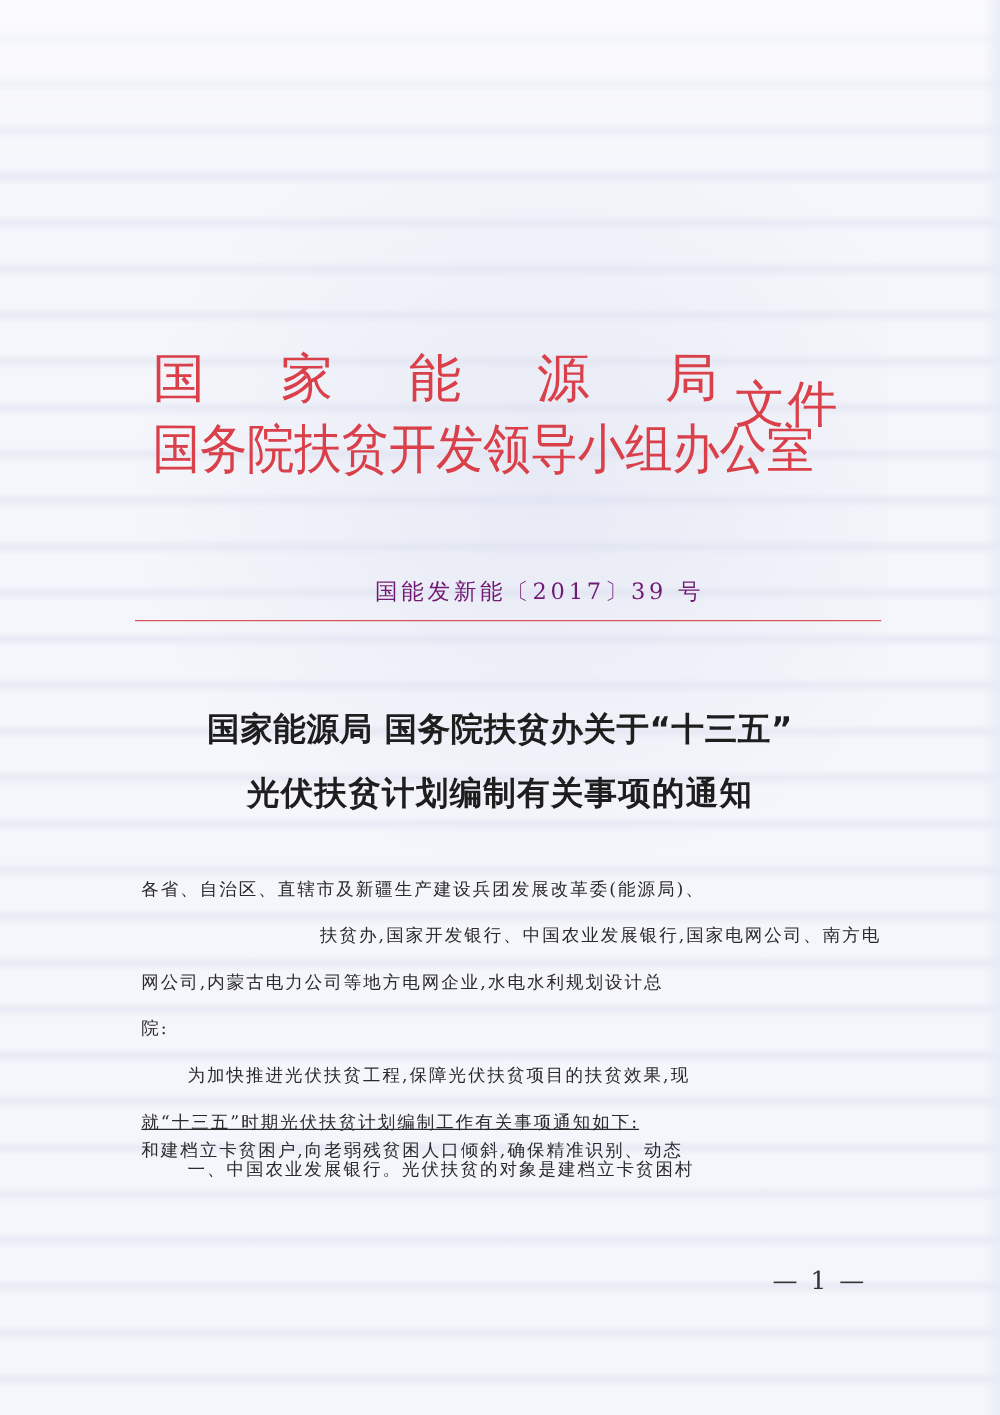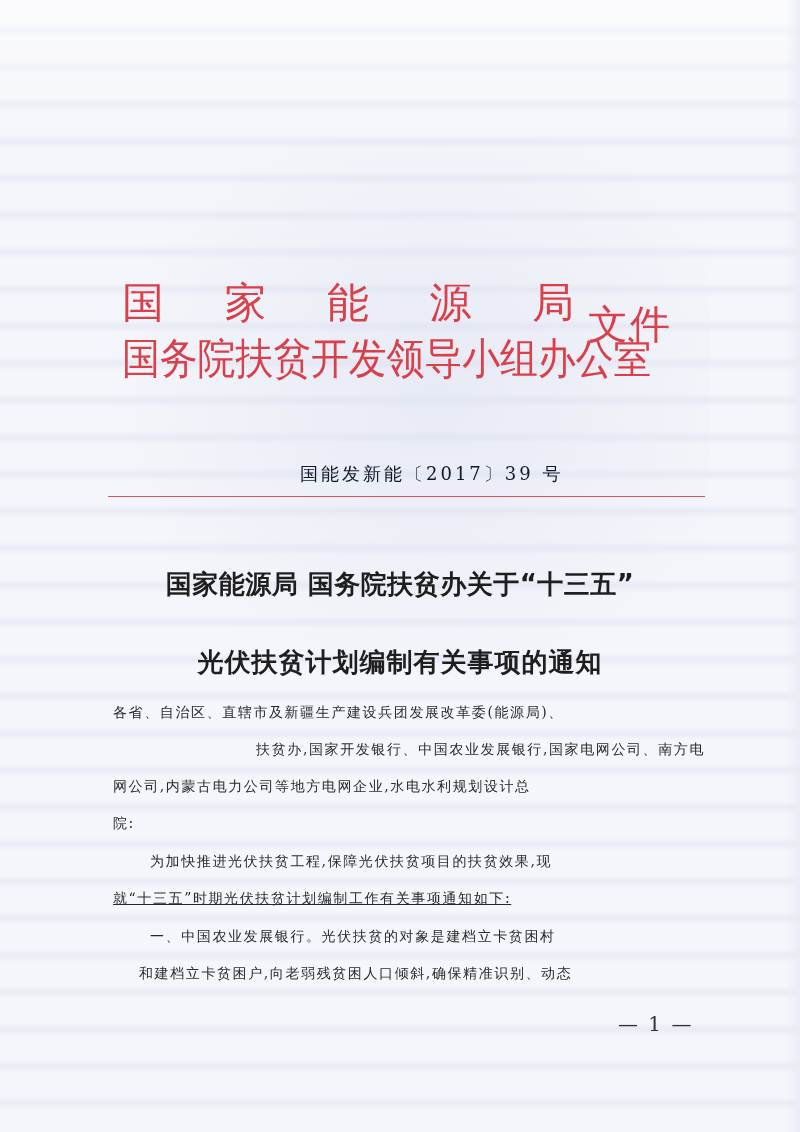--- a/index.html
+++ b/index.html
@@ -75,21 +75,21 @@
     letter-spacing: 2px;
     white-space: nowrap;
     font-family: "DejaVu Serif", serif;
   }
 
   .doc-number {
     position: absolute;
     left: 300px; top: 462px;
     font-size: 18px;
     line-height: 24px;
-    color: #0f172a;
+    color: #701a75;
     letter-spacing: 3px;
     white-space: nowrap;
   }
   .red-rule {
     position: absolute;
     left: 108px; top: 496px;
     width: 597px;
     height: 0;
     border-top: 1.5px solid #d9555e;
   }
@@ -99,21 +99,21 @@
     left: 0; width: 800px;
     text-align: center;
     color: #1e1e1e;
     font-weight: bold;
     font-size: 26px;
     line-height: 34px;
     white-space: nowrap;
     font-family: "DejaVu Sans", sans-serif;
   }
   .title-1 { top: 567px; letter-spacing: 0.5px; }
-  .title-2 { top: 645px; letter-spacing: 1px; }
+  .title-2 { top: 618px; letter-spacing: 1px; }
 
   .body-line {
     position: absolute;
     left: 113px;
     width: 592px;
     font-size: 14px;
     line-height: 26px;
     color: #2a2a2a;
     white-space: nowrap;
     letter-spacing: 1.6px;
@@ -156,15 +156,15 @@
 <div class="title title-1">国家能源局 国务院扶贫办关于“十三五”</div>
 <div class="title title-2">光伏扶贫计划编制有关事项的通知</div>
 
 <div class="body-line" style="top:699px;">各省、自治区、直辖市及新疆生产建设兵团发展改革委(能源局)、</div>
 <div class="body-line" style="top:736px;text-align:right;">扶贫办,国家开发银行、中国农业发展银行,国家电网公司、南方电</div>
 <div class="body-line" style="top:773px;">网公司,内蒙古电力公司等地方电网企业,水电水利规划设计总</div>
 <div class="body-line" style="top:810px;">院:</div>
 <div class="body-line indent" style="top:848px;">为加快推进光伏扶贫工程,保障光伏扶贫项目的扶贫效果,现</div>
 <div class="body-line" style="top:885px;text-decoration:underline;">就“十三五”时期光伏扶贫计划编制工作有关事项通知如下:</div>
 <div class="body-line indent" style="top:923px;">一、中国农业发展银行。光伏扶贫的对象是建档立卡贫困村</div>
-<div class="body-line" style="top:960px;margin-left:26px;">和建档立卡贫困户,向老弱残贫困人口倾斜,确保精准识别、动态</div>
+<div class="body-line" style="top:908px;">和建档立卡贫困户,向老弱残贫困人口倾斜,确保精准识别、动态</div>
 
 <div class="page-number">— 1 —</div>
 
 </body></html>

